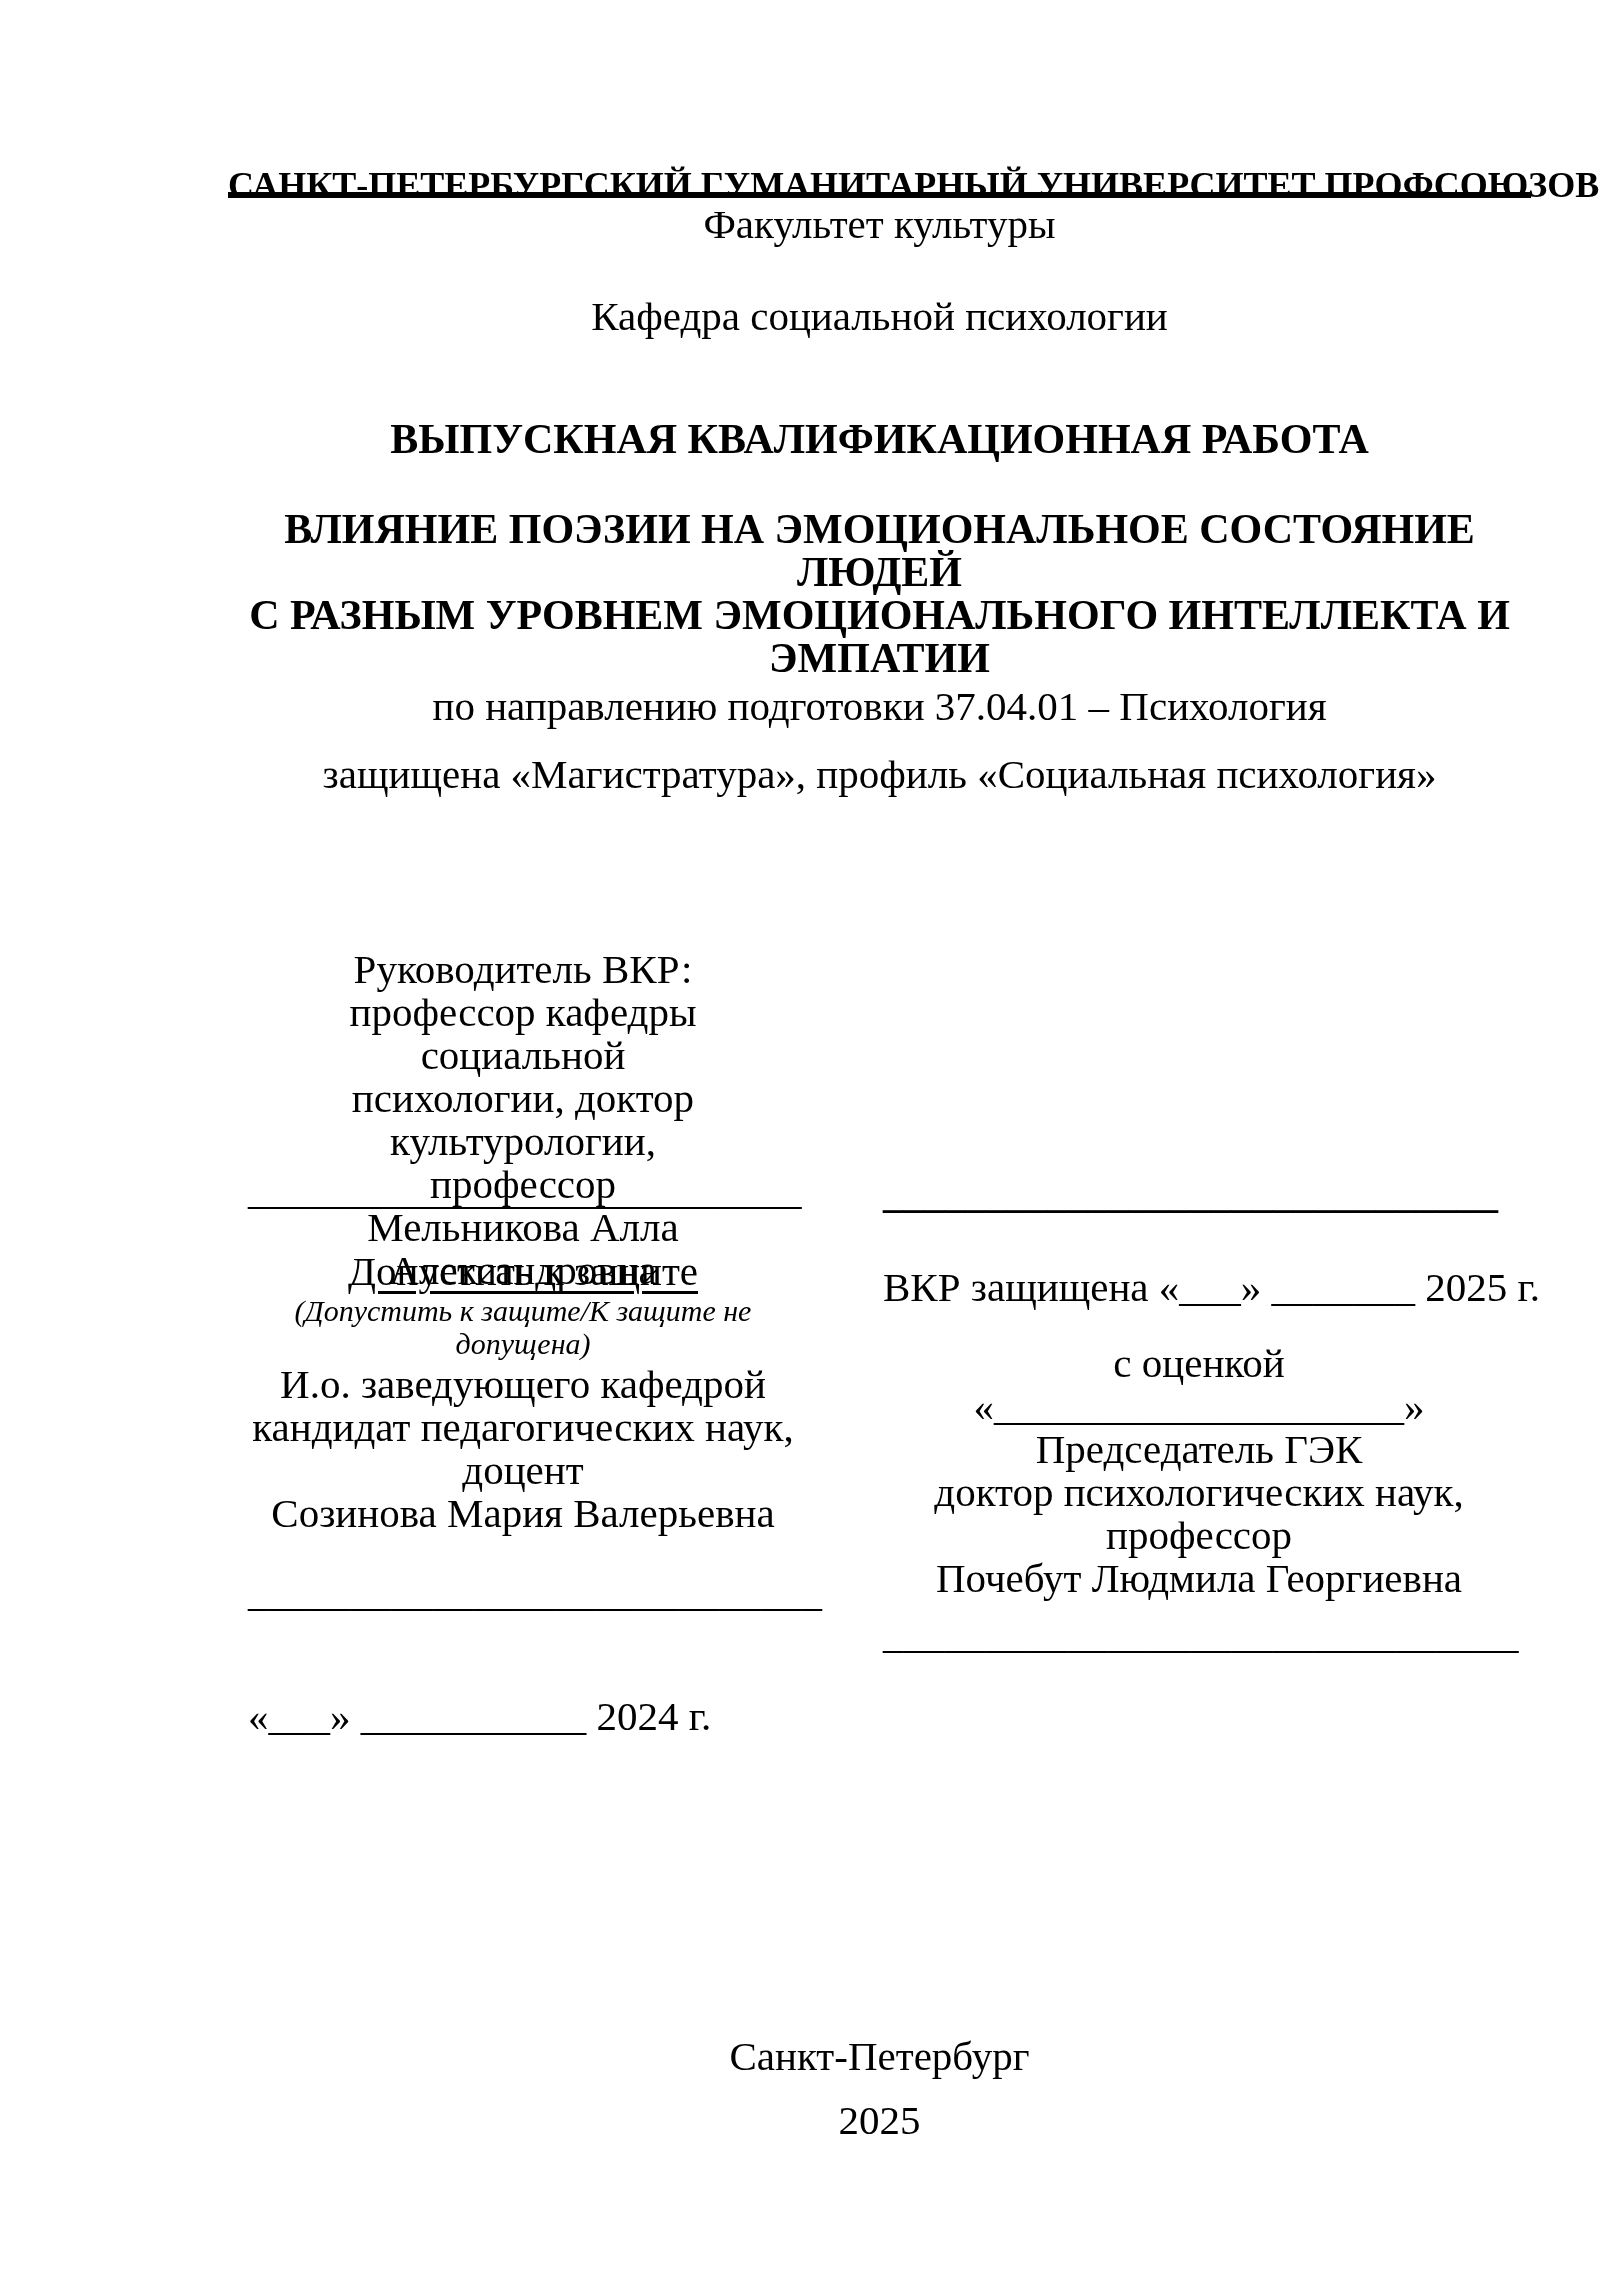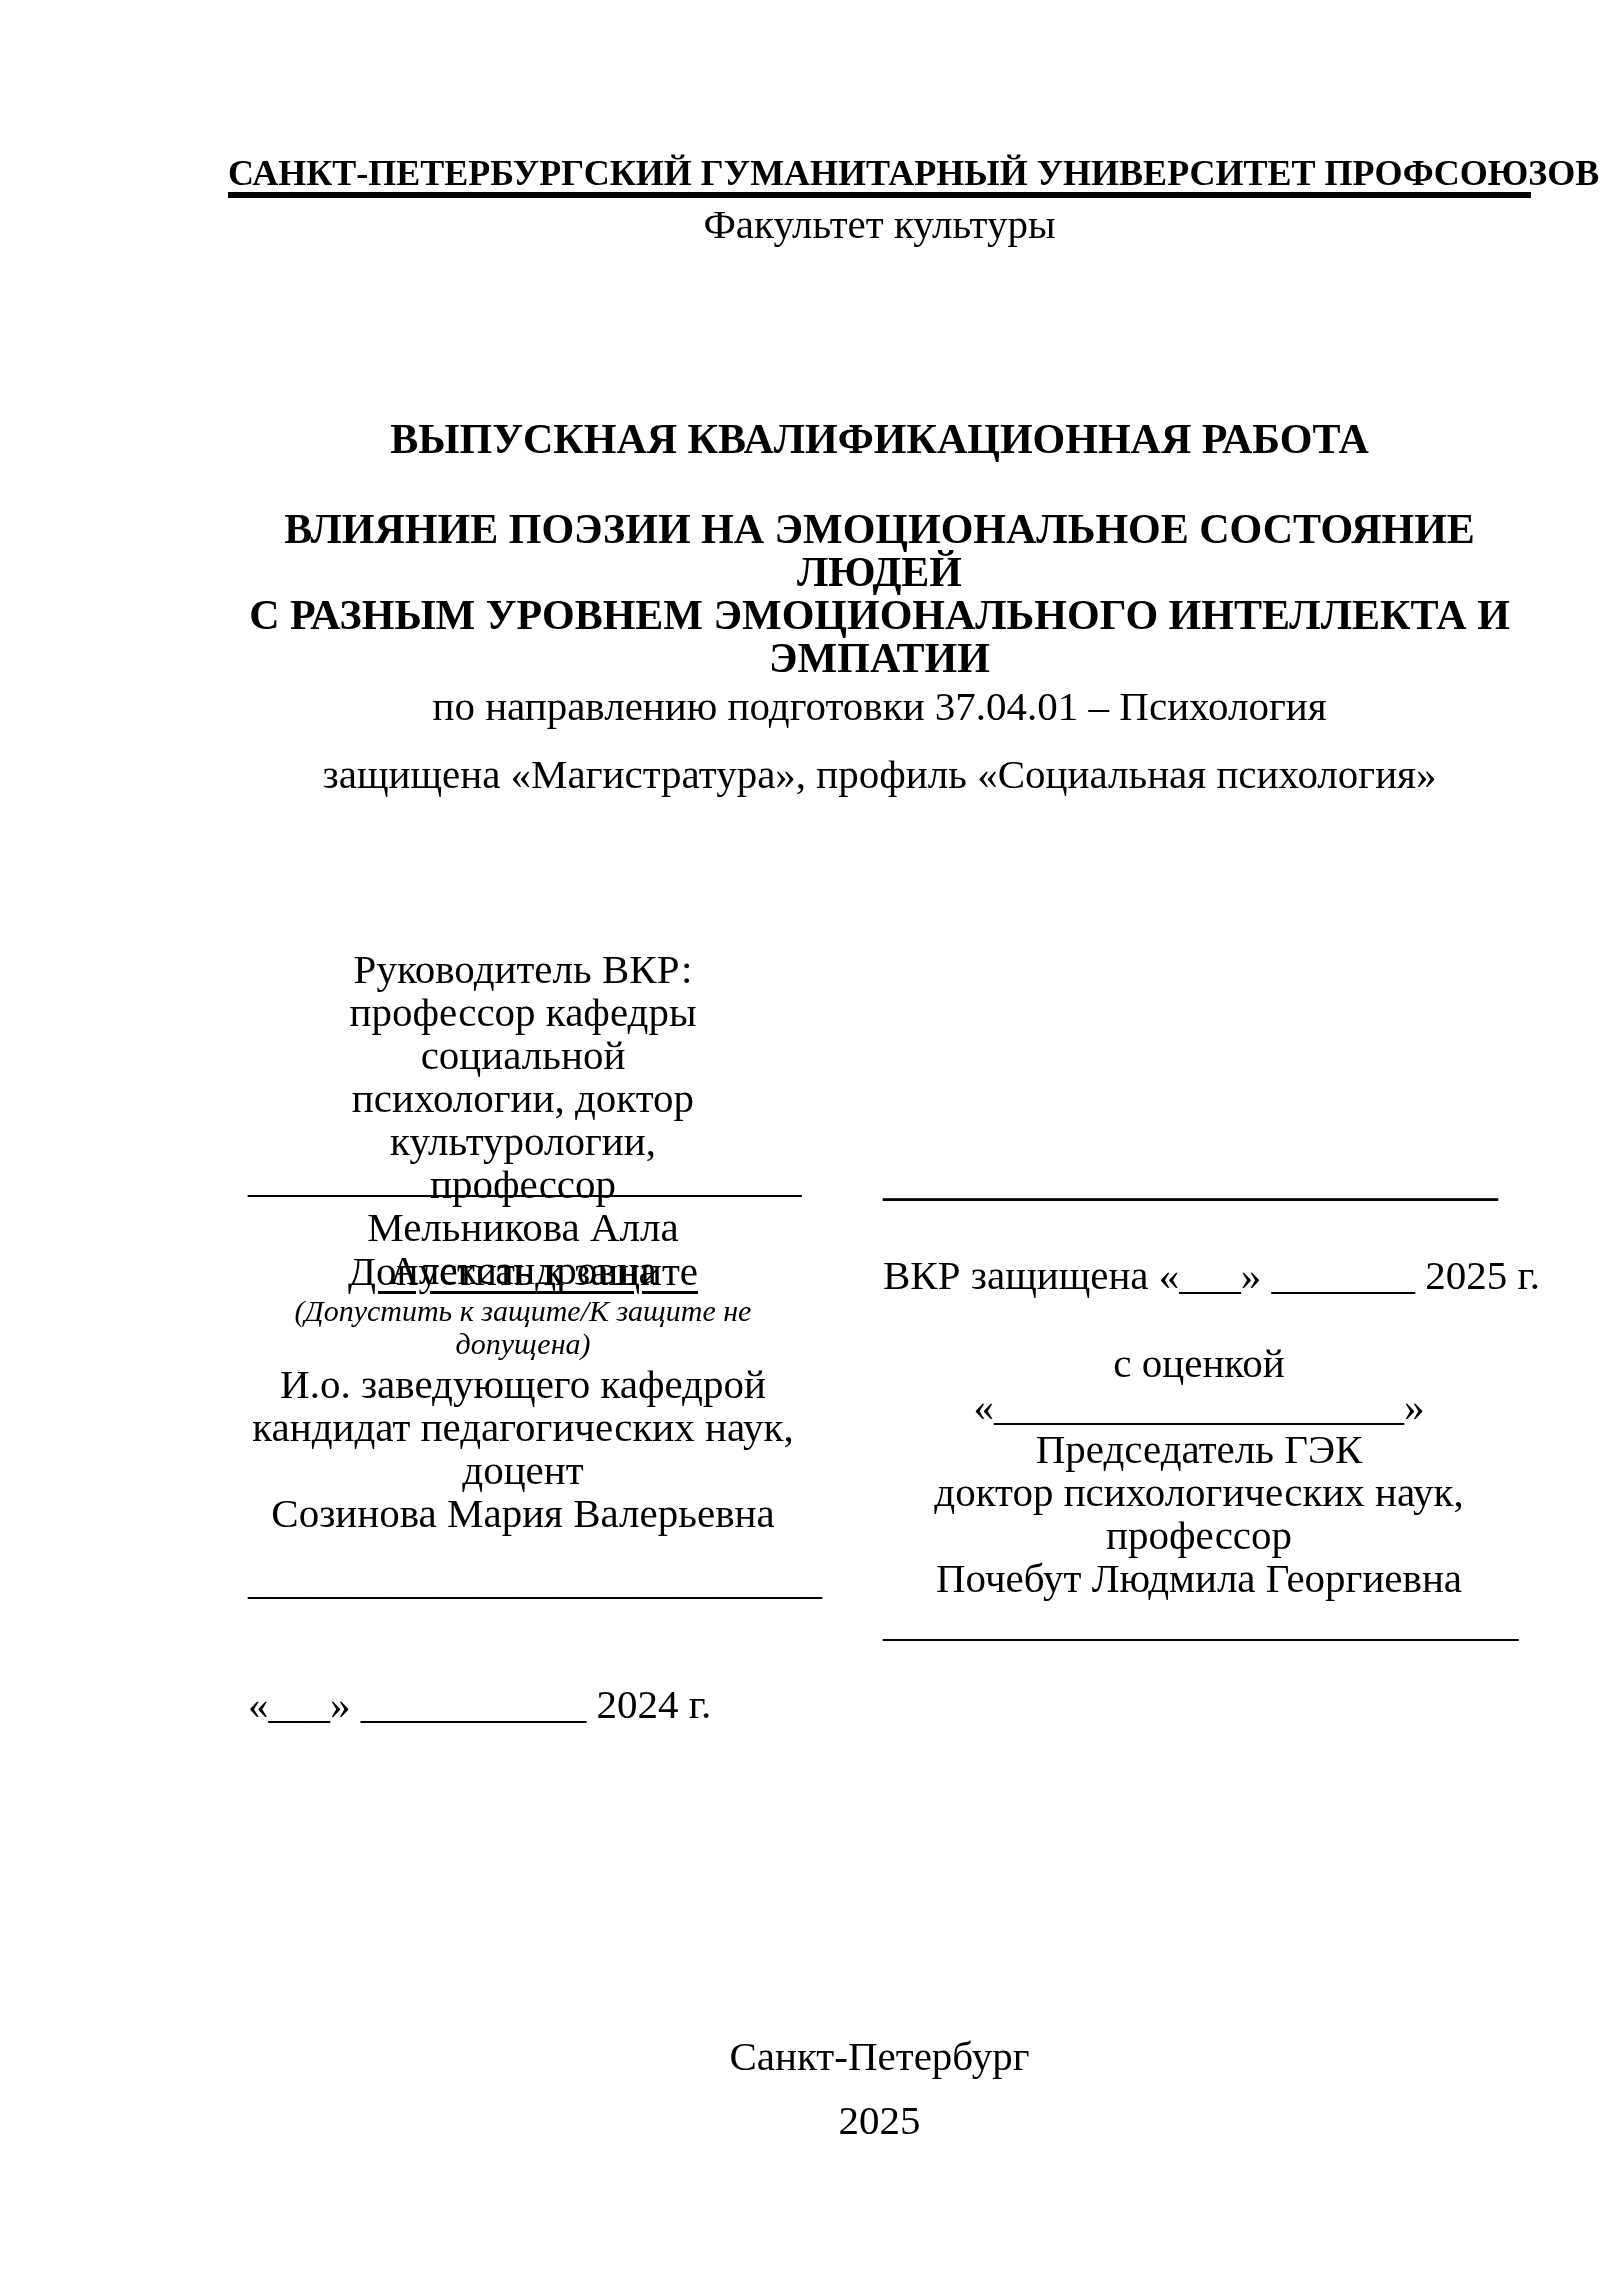--- a/index.html
+++ b/index.html
@@ -7,21 +7,21 @@
     position:relative;
     width:1623px;height:2295px;
     background:#ffffff;
     font-family:"Liberation Serif", serif;
     color:#000000;
     overflow:hidden;
   }
   .abs{position:absolute;}
   .ctr{text-align:center;}
   .pre{white-space:pre-line;text-align:center;}
-  .nowrap{white-space:nowrap;}
+  .nowrap{white-space:nowrap;margin-top:12px;}
   .lh55{line-height:43px;}
   .f52{font-size:41px;}
   .f54b{font-size:42px;font-weight:bold;}
   .f46b{font-size:36px;font-weight:bold;}
   .f38i{font-size:30px;font-style:italic;}
   .bold{font-weight:normal;}
   .frame-full{left:228px;width:1303px;}
   .col-left{left:248px;width:550px;}
   .col-right{left:883px;width:632px;}
   .rule{background:#000;}
@@ -32,20 +32,21 @@
   }
 </style>
 </head>
 <body>
 
 <div class="page">
 
   <div class="abs frame-full ctr f46b lh55 nowrap" style="top:152px;">САНКТ-ПЕТЕРБУРГСКИЙ ГУМАНИТАРНЫЙ УНИВЕРСИТЕТ ПРОФСОЮЗОВ</div>
   <div class="abs rule" style="left:228px;top:192px;width:1303px;height:6.3px;"></div>
   <div class="abs frame-full ctr f52 lh55" style="top:203px;">Факультет культуры</div>
+  <div class="abs frame-full ctr f52 lh55" style="top:295px;">Кафедра социальной психологии</div>
 
   <div class="abs frame-full ctr f54b lh55" style="top:418px;">ВЫПУСКНАЯ КВАЛИФИКАЦИОННАЯ РАБОТА</div>
   <div class="abs frame-full ctr f54b lh55 pre" style="top:508px;">ВЛИЯНИЕ ПОЭЗИИ НА ЭМОЦИОНАЛЬНОЕ СОСТОЯНИЕ ЛЮДЕЙ
 С РАЗНЫМ УРОВНЕМ ЭМОЦИОНАЛЬНОГО ИНТЕЛЛЕКТА И
 ЭМПАТИИ</div>
 
   <div class="abs frame-full ctr f52 lh55" style="top:685px;">по направлению подготовки 37.04.01 – Психология</div>
   <div class="abs frame-full ctr f52 lh55" style="top:753px;">защищена «Магистратура», профиль «Социальная психология»</div>
 
   <div class="abs col-left f52 lh55 pre" style="top:948px;">Руководитель ВКР:

